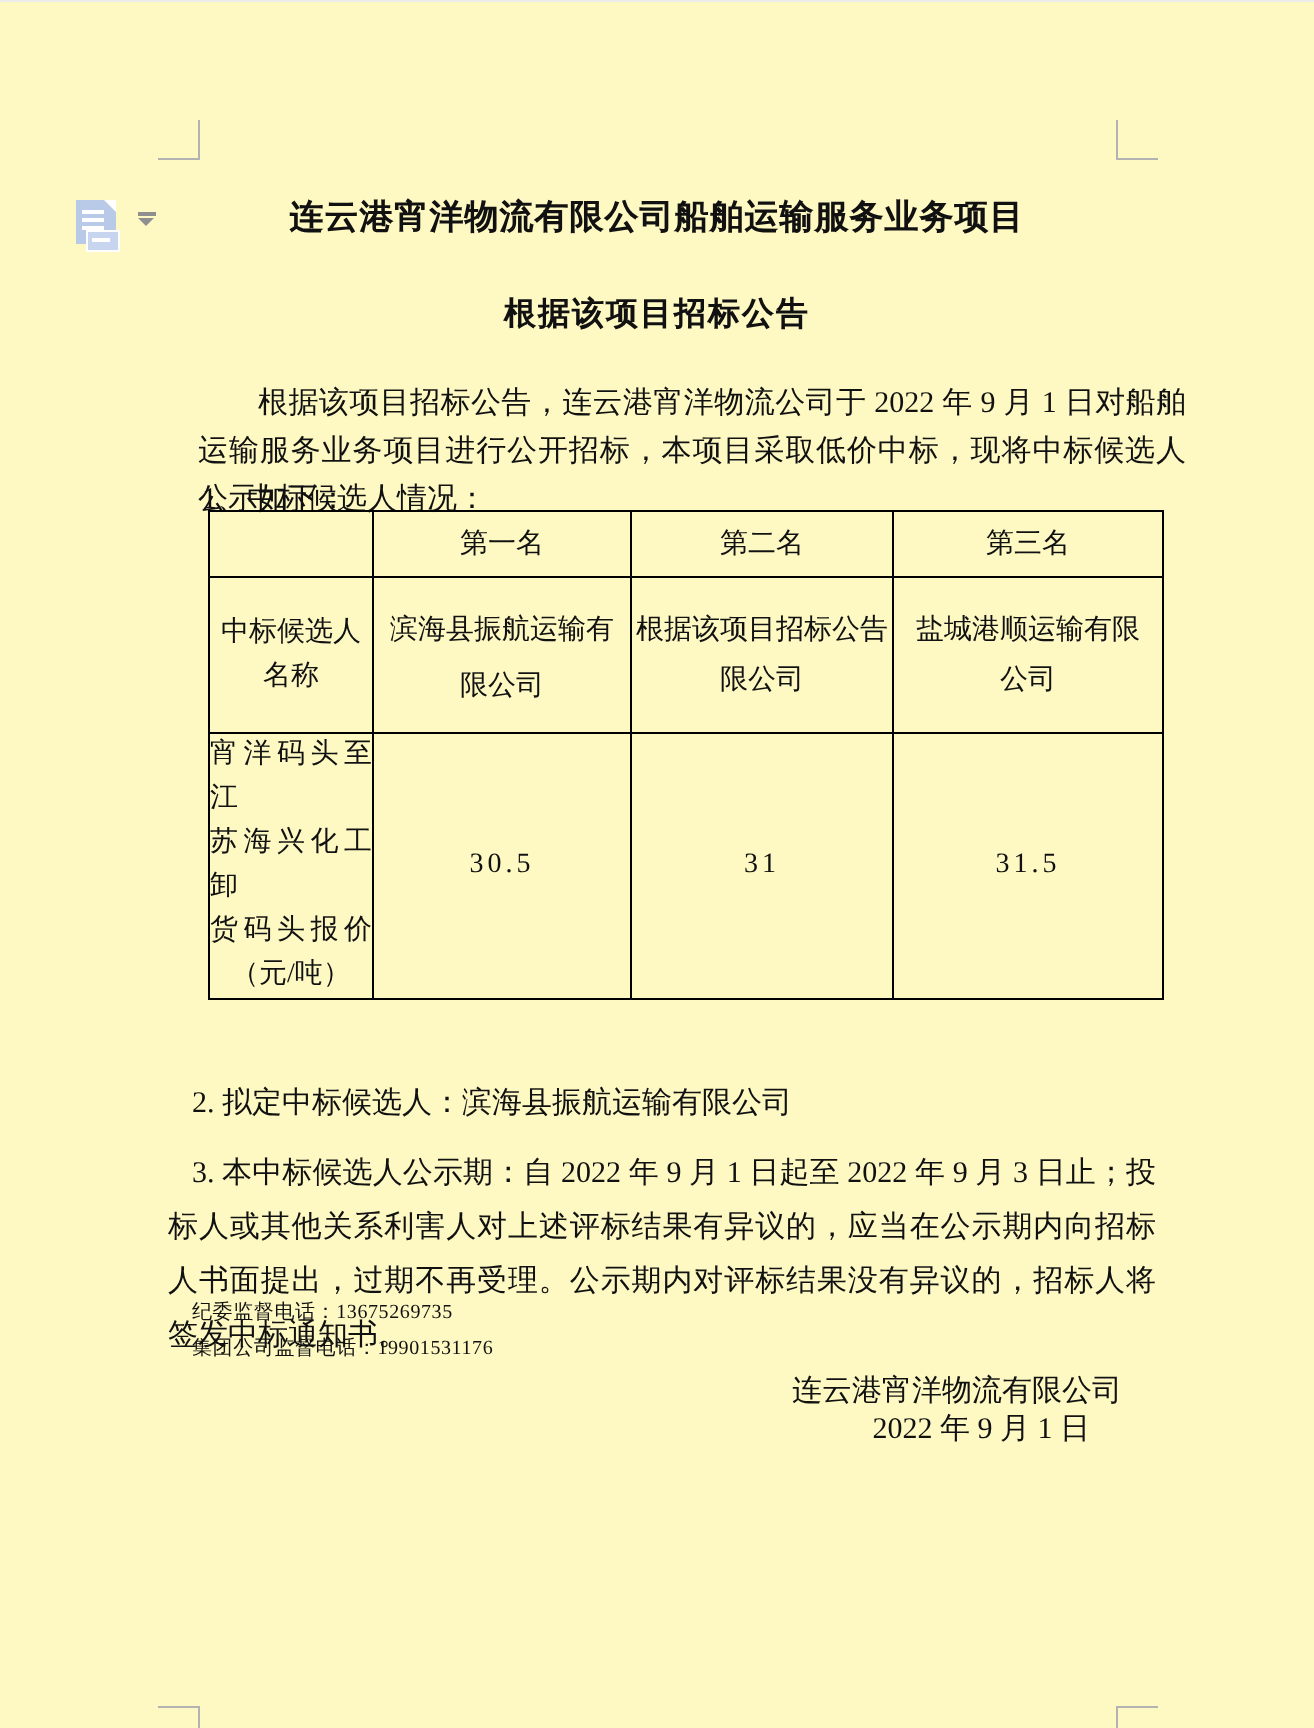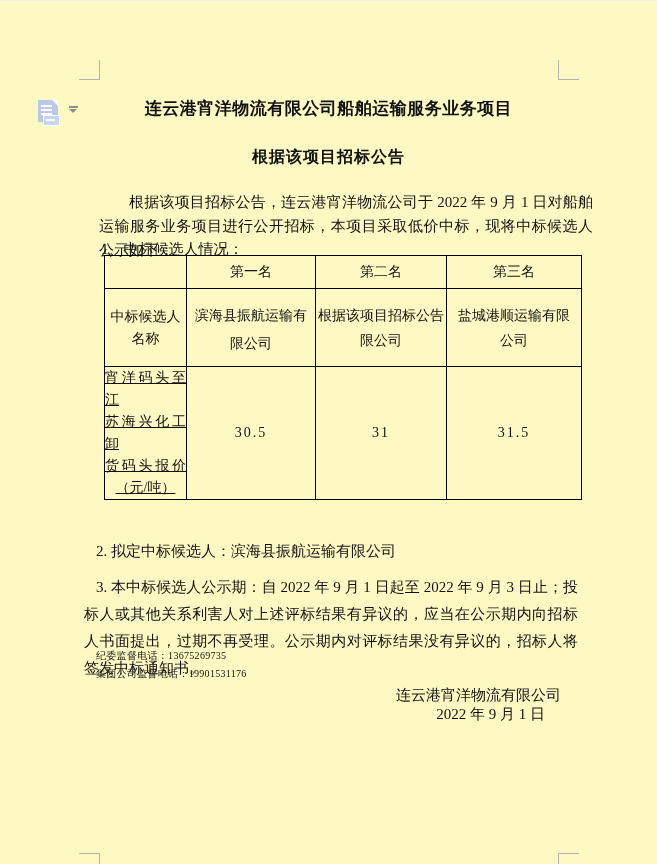--- a/index.html
+++ b/index.html
@@ -53,21 +53,21 @@
   table.bid{position:absolute;left:92px;top:255px;border-collapse:collapse;
     table-layout:fixed;width:477px;margin-left:12px;}
   table.bid td{border:1px solid #000;padding:0;font-size:14px;text-align:center;
     vertical-align:middle;overflow:hidden;}
   tr.r-head{height:33px;}
   tr.r-names{height:78px;}
   tr.r-price{height:92px;}
   td.v-top{vertical-align:top;}
   td.v-top .co-line{padding-top:3px;}
   .co-line{line-height:25px;}
-  td.lbl{font-size:12.5px;text-align:left;padding:4px 3px 0 3px;vertical-align:top;text-decoration:underline;}
+  td.lbl{font-size:12.5px;text-align:left;padding:4px 3px 0 3px;vertical-align:top;}
   td.lbl div{line-height:22px;}
   .spread{text-align:justify;text-align-last:justify;}
   td.num{letter-spacing:2px;}
   td.name-lbl div{line-height:22px;text-align:center;}
   td.name-lbl{vertical-align:middle;}
 
   .phone{position:absolute;left:96px;font-size:10px;letter-spacing:0.3px;}
   .phone1{top:649px;} .phone2{top:667px;}
   .sign{position:absolute;left:84px;width:477px;text-align:right;font-size:15px;}
   .sign-co{top:686px;}

